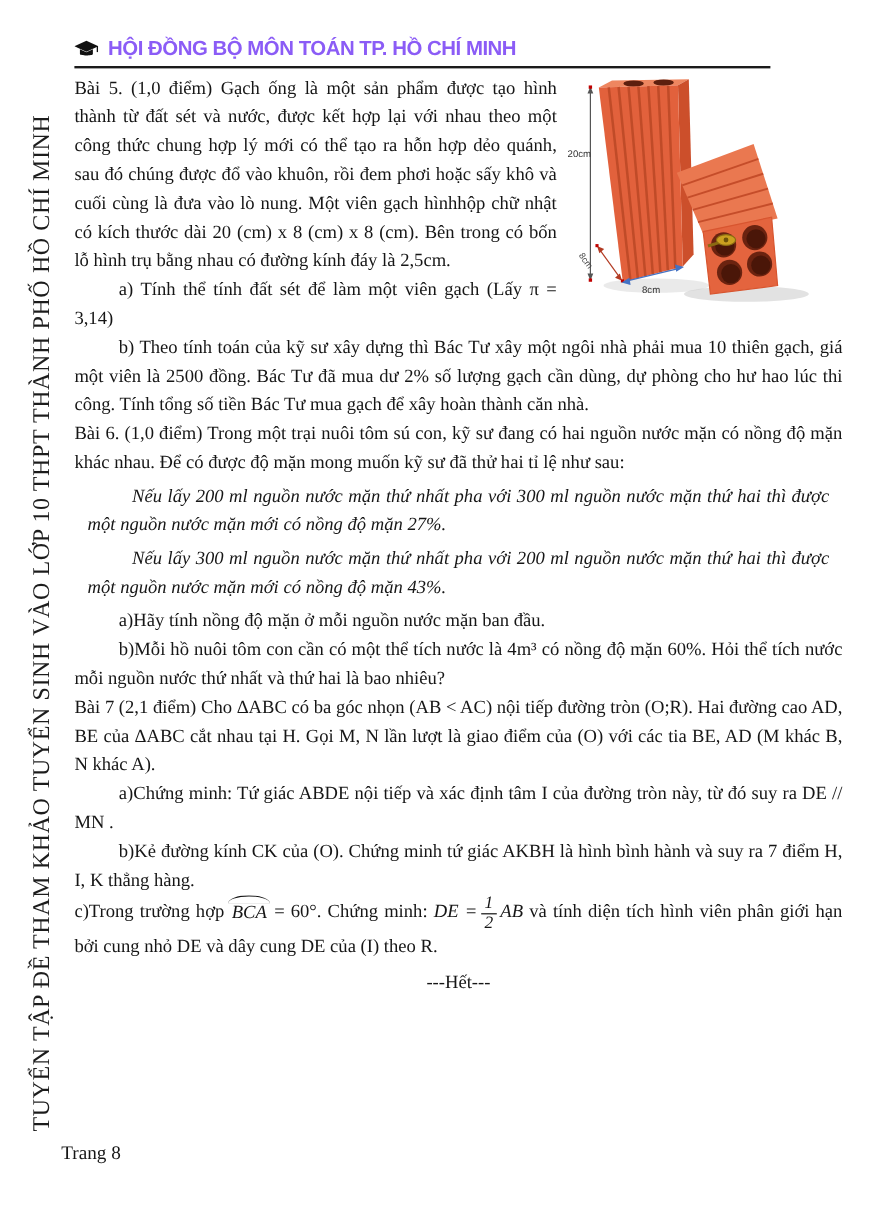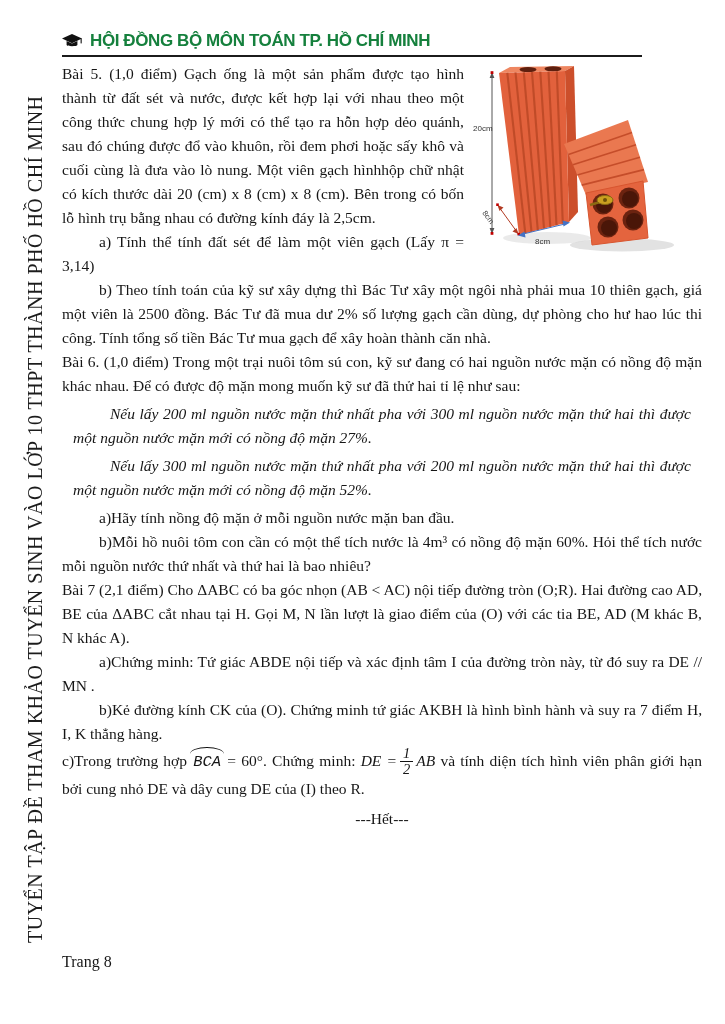--- a/index.html
+++ b/index.html
@@ -20,42 +20,42 @@
     transform:rotate(-90deg);
     font-size:20px; letter-spacing:0.5px; color:#1c1c1c;
   }
 
   .content { position:absolute; left:62px; top:30px; width:640px; }
 
   header.doc-header { display:flex; align-items:center; gap:8px; height:22px; }
   .cap-icon { flex:0 0 auto; display:block; }
   .doc-title {
     margin:0; font-family:"Liberation Sans","DejaVu Sans",sans-serif;
-    font-weight:700; font-size:17px; letter-spacing:-0.4px; color:#15803d;
+    font-weight:700; font-size:17px; letter-spacing:-0.4px; color:#8b5cf6;
     white-space:nowrap;
   }
   .title-rule { width:580px; height:0; border-top:2px solid #1b1b1b; margin:3px 0 5px 0; }
 
   main p { margin:0; text-align:justify; font-size:15.5px; line-height:24px; }
   main p.ind { text-indent:37px; }
   main p.mathline { margin:4px 11px;font-style:italic; }
   b.lbl { font-weight:400; }
 
   .figure {
     float:right; width:230px; height:188px;
     margin:2px 0 0 8px;
   }
 
   .end-mark { text-align:center !important; margin-top:6px !important; }
 
-  .page-footer { position:absolute; left:62px; top:953px; font-size:16px; color:#161616; }
+  .page-footer { position:absolute; left:51px; top:953px; font-size:16px; color:#161616; }
 
   
   .mi { font-style:italic; font-family:"Liberation Serif",serif; }
-  .hat { font-style:italic; position:relative; display:inline-block; padding:0 1px;font-family:Liberation Mono, monospace; }
+  .hat { font-style:italic; position:relative; display:inline-block; padding:0 1px; }
   .hat::before {
     content:""; position:absolute; left:-2px; right:-2px; top:-3px; height:6px;
     border-top:1.6px solid #111;
     border-radius:50% 50% 0 0 / 100% 100% 0 0;
   }
   .frac {
     display:inline-block; vertical-align:-0.6em; text-align:center;
     line-height:1.05; font-style:italic; margin:0 3px; font-size:14.5px;
   }
   .frac .num { display:block; border-bottom:1.3px solid #111; padding:0 3px; }
@@ -160,21 +160,21 @@
 
       <section>
         <p><b class="lbl">Bài 5. (1,0 điểm)</b> <span>Gạch ống là một sản phẩm được tạo hình thành từ đất sét và nước, được kết hợp lại với nhau theo một công thức chung hợp lý mới có thể tạo ra hỗn hợp dẻo quánh, sau đó chúng được đổ vào khuôn, rồi đem phơi hoặc sấy khô và cuối cùng là đưa vào lò nung. Một viên gạch hìnhhộp chữ nhật có kích thước dài 20 (cm) x 8 (cm) x 8 (cm). Bên trong có bốn lỗ hình trụ bằng nhau có đường kính đáy là 2,5cm.</span></p>
         <p class="ind">a) Tính thể tính đất sét để làm một viên gạch (Lấy π = 3,14)</p>
         <p class="ind">b) Theo tính toán của kỹ sư xây dựng thì Bác Tư xây một ngôi nhà phải mua 10 thiên gạch, giá một viên là 2500 đồng. Bác Tư đã mua dư 2% số lượng gạch cần dùng,  dự phòng cho hư hao lúc thi công. Tính tổng số tiền Bác Tư mua gạch để xây hoàn thành căn nhà.</p>
       </section>
 
       <section>
         <p><b class="lbl">Bài 6. (1,0 điểm)</b> <span>Trong một trại nuôi tôm sú con, kỹ sư đang có hai nguồn nước mặn có nồng độ mặn khác nhau. Để có được độ mặn mong muốn kỹ sư đã thử hai tỉ lệ như sau:</span></p>
         <p class="ind mathline">Nếu lấy 200 ml nguồn nước mặn thứ nhất pha với 300 ml nguồn nước mặn thứ hai thì được một nguồn nước mặn mới có nồng độ mặn 27%.</p>
-        <p class="ind mathline">Nếu lấy 300 ml nguồn nước mặn thứ nhất pha với 200 ml nguồn nước mặn thứ hai thì được một nguồn nước mặn mới có nồng độ mặn 52%.</p>
+        <p class="ind mathline">Nếu lấy 300 ml nguồn nước mặn thứ nhất pha với 200 ml nguồn nước mặn thứ hai thì được một nguồn nước mặn mới có nồng độ mặn 43%.</p>
         <p class="ind">a)Hãy tính nồng độ mặn ở mỗi nguồn nước mặn ban đầu.</p>
         <p class="ind">b)Mỗi hồ nuôi tôm con cần có một thể tích nước là 4m³ có nồng độ mặn 60%. Hỏi thể tích nước mỗi nguồn nước thứ nhất và thứ hai là bao nhiêu?</p>
       </section>
 
       <section>
         <p><b class="lbl">Bài 7 (2,1 điểm)</b>  <span>Cho ΔABC có ba góc nhọn (AB &lt; AC) nội tiếp đường tròn (O;R). Hai đường cao AD, BE của ΔABC cắt nhau tại H. Gọi M, N lần lượt là giao điểm của (O) với các tia BE, AD (M khác B, N khác A).</span></p>
         <p class="ind">a)Chứng minh: Tứ giác ABDE nội tiếp và xác định tâm I của đường tròn này, từ đó suy ra DE // MN .</p>
         <p class="ind">b)Kẻ đường kính CK của (O). Chứng minh tứ giác AKBH là hình bình hành và suy ra 7 điểm H, I, K thẳng hàng.</p>
         <p><span>c)Trong trường hợp </span><span class="hat">BCA</span><span> = 60°. Chứng minh: </span><span class="mi">DE =</span><span class="frac"><span class="num">1</span><span class="den">2</span></span><span class="mi">AB</span><span> và tính diện tích hình viên phân giới hạn bởi cung nhỏ DE và dây cung DE của (I) theo R.</span></p>
       </section>

